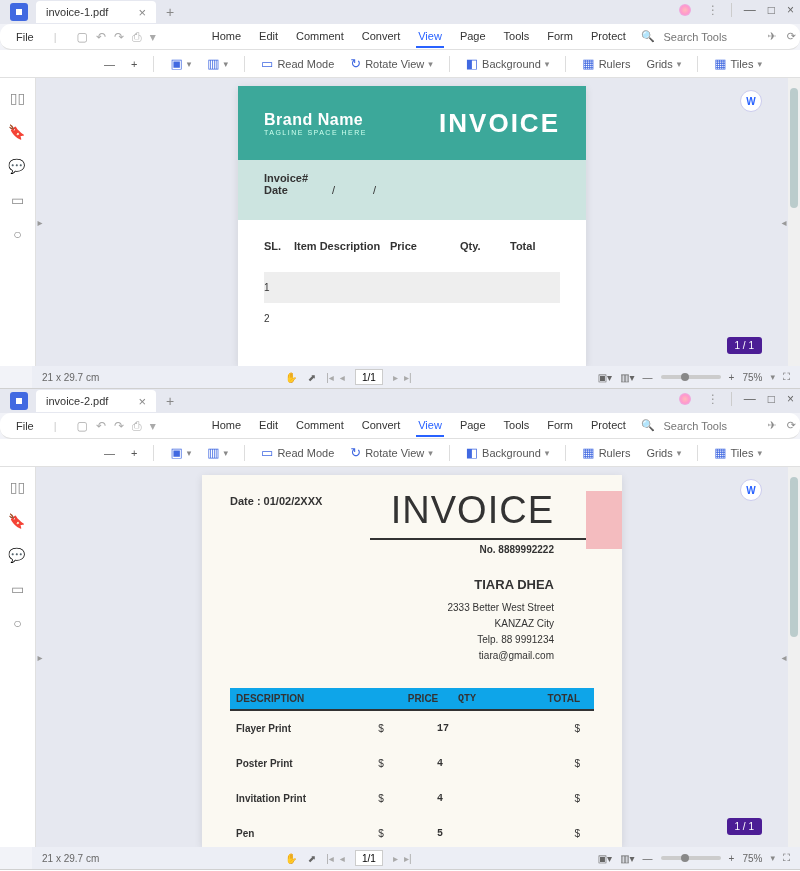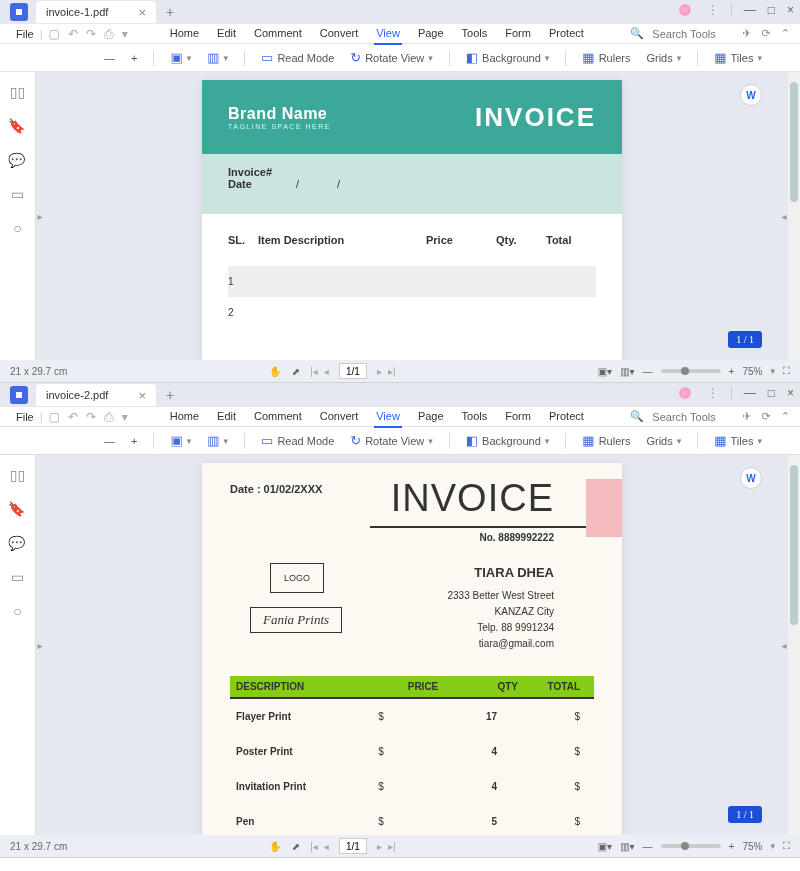--- a/index.html
+++ b/index.html
@@ -9,21 +9,21 @@
 .app-icon { width: 18px; height: 18px; margin: 0 8px 0 10px; background: #4169e1; border-radius: 3px; display:flex; align-items:center; justify-content:center;}
 .app-icon svg { width:10px; height:10px; }
 .tab { background: #fff; height: 22px; display: flex; align-items: center; padding: 0 10px; border-radius: 4px 4px 0 0; font-size: 11px; color: #333; gap: 30px;}
 .tab-close { color:#888; cursor:pointer; font-size:13px;}
 .tab-add { margin-left:10px; color:#888; font-size:14px; cursor:pointer;}
 .win-ctrls { position:absolute; right:6px; top:3px; display:flex; gap:12px; align-items:center; color:#666;}
 .win-ctrls span { cursor:pointer; font-size:12px; }
 .pink-dot { width:12px; height:12px; border-radius:50%; background: radial-gradient(circle,#fbb,#f9c,#ccf); margin-right:4px;}
 .vdots { font-size:14px; color:#999;}
 .vline { width:1px; height:14px; background:#ccc;}
-.menubar { height: 20px; display:flex; align-items:center; background:#fff; padding:0 10px; gap:0; border-bottom:1px solid #e0e0e0;}
+.menubar { height: 26px; display:flex; align-items:center; background:#fff; padding:0 10px; gap:14px; border-bottom:1px solid #e0e0e0;border-radius:11px;}
 .file-btn { font-size:11px; padding:2px 6px; cursor:pointer;}
 .mini-icons { display:flex; gap:8px; color:#aaa; margin-left:6px;}
 .mini-icons span { cursor:pointer; font-size:12px;}
 .menu-items { display:flex; gap:14px; margin-left:40px; font-size:11px;}
 .menu-items span { cursor:pointer; padding:4px 2px;}
 .menu-items .active { color:#2962ff; border-bottom:2px solid #2962ff;}
 .search-area { margin-left:auto; display:flex; align-items:center; gap:8px; color:#aaa;}
 .search-input { border:none; font-size:11px; color:#aaa; width:80px; outline:none;}
 .right-icons { display:flex; gap:10px; color:#888; margin-left:10px;}
 .toolbar { height:28px; display:flex; align-items:center; background:#fff; padding:0 10px; gap:8px; border-bottom:1px solid #e0e0e0; font-size:11px; color:#555;}
@@ -33,30 +33,30 @@
 .chev { color:#888; font-size:9px;}
 .workspace { display:flex; height: var(--wh); position:relative; background:#e6e8f0;}
 .leftbar { width:36px; background:#fff; display:flex; flex-direction:column; align-items:center; padding-top:12px; gap:18px; border-right:1px solid #e0e0e0;}
 .leftbar span { color:#888; cursor:pointer; font-size:14px;}
 .left-handle { width:8px; display:flex; align-items:center; justify-content:center; color:#999; font-size:10px;}
 .canvas { flex:1; background:#e6e8f0; display:flex; justify-content:center; padding:8px 0 0 0; overflow:hidden; position:relative;}
 .right-handle { width:8px; display:flex; align-items:center; justify-content:center; color:#999; font-size:10px;}
 .scrollbar { width:12px; background:#f0f0f0; position:relative;}
 .scroll-thumb { position:absolute; left:2px; width:8px; background:#bcc; border-radius:4px;}
 .float-badge { position:absolute; top:12px; right:18px; width:22px; height:22px; background:#fff; border:1px solid #cce; border-radius:50%; display:flex; align-items:center; justify-content:center; color:#2962ff; font-size:10px; font-weight:bold;}
-.page-badge { position:absolute; bottom:12px; right:18px; background:#1d4ed8; color:#fff; font-size:10px; padding:3px 8px; border-radius:3px;font-family:Liberation Serif, serif;}
-.statusbar { height:22px; display:flex; align-items:center; background:#eceef5; padding:0 10px; font-size:10px; color:#666; gap:1px;}
+.page-badge { position:absolute; bottom:12px; right:18px; background:#4c1d95; color:#fff; font-size:10px; padding:3px 8px; border-radius:3px;}
+.statusbar { height:22px; display:flex; align-items:center; background:#eceef5; padding:0 10px; font-size:10px; color:#666; gap:1px;margin-left:32px;}
 .status-center { margin-left:auto; display:flex; align-items:center; gap:10px;}
 .status-right { margin-left:auto; display:flex; align-items:center; gap:8px;}
 .nav-arrows { display:flex; gap:6px; color:#aaa;}
 .page-input { width:28px; height:16px; border:1px solid #ccc; text-align:center; font-size:10px;}
 .zoom-slider { width:60px; height:4px; background:#ccc; border-radius:2px; position:relative;}
 .zoom-thumb { position:absolute; width:8px; height:8px; background:#888; border-radius:50%; top:-2px; left:20px;}
 
-.doc1 { width:420px; background:#fff; box-shadow:0 2px 8px rgba(0,0,0,0.1);}
+.doc1 { width:348px; background:#fff; box-shadow:0 2px 8px rgba(0,0,0,0.1);}
 .doc1-header { background:#3ca89a; height:74px; display:flex; align-items:center; justify-content:space-between; padding:0 26px;}
 .brand-block { color:#fff;}
 .brand-name { font-size:16px; font-weight:bold; letter-spacing:0.5px;}
 .brand-tag { font-size:7px; letter-spacing:1.5px; color:#cfe;}
 .inv-title1 { color:#fff; font-size:26px; font-weight:bold; letter-spacing:2px;}
 .doc1-info { background:#cce4e0; height:60px; display:flex; padding:12px 26px; font-size:11px;}
 .info-left { flex:1; font-weight:bold;}
 .info-right { width:140px;}
 .info-right div { display:flex; gap:18px;}
 .info-right .lbl { font-weight:bold; width:50px;}
@@ -77,25 +77,25 @@
 .inv-line { height:2px; background:#333; margin:6px 0 4px 140px;}
 .inv-no { text-align:right; font-size:10px; font-weight:bold; padding-right:40px;}
 .doc2-mid { display:flex; margin-top:20px;}
 .logo-side { width:160px;}
 .hex { width:54px; height:30px; border:1px solid #333; margin:0 0 14px 40px; display:flex; align-items:center; justify-content:center; font-size:9px; position:relative;}
 .hex::before,.hex::after { content:""; position:absolute; left:-1px; width:54px; border-left:1px solid #333; border-right:1px solid #333; box-sizing:border-box;}
 .company-box { border:1px solid #333; padding:4px 12px; font-style:italic; font-family:Georgia,serif; font-size:13px; display:inline-block; margin-left:20px;}
 .contact-side { flex:1; text-align:right; font-size:10px; line-height:1.6; padding-right:40px;}
 .contact-name { font-size:13px; font-weight:bold; margin-bottom:4px;}
 .doc2-table { margin-top:24px;}
-.thead2 { display:flex; background:#84cc16; font-weight:bold; font-size:10px; padding:5px 6px;}
+.thead2 { display:flex; background:#0ea5e9; font-weight:bold; font-size:10px; padding:5px 6px;}
 .thead-line { height:2px; background:#333;}
 .d2col1 { flex:1;}
 .d2col2 { width:70px; text-align:center;}
-.d2col3 { width:60px; text-align:right;}
+.d2col3 { width:60px; text-align:left;font-family:Liberation Mono, monospace;}
 .d2col4 { width:70px; text-align:right; padding-right:8px;}
 .trow2 { display:flex; font-size:10px; padding:12px 6px; font-weight:bold;gap:21px;}
 .trow2 .d2col1 { font-weight:bold;}
 .trow2 .d2col2,.trow2 .d2col4 { font-weight:normal;}
 </style>
 </head>
 <body>
 
 <div class="window">
   <div class="titlebar">
@@ -394,24 +394,20 @@
     <div class="canvas">
       <div class="float-badge">W</div>
       <div class="page-badge">1 / 1</div>
       <div class="doc2">
         <div class="pink-block"></div>
         <div class="doc2-date">Date : 01/02/2XXX</div>
         <div class="inv-title2">INVOICE</div>
         <div class="inv-line"></div>
         <div class="inv-no">No. 8889992222</div>
         <div class="doc2-mid">
-          <div class="logo-side">
-            <div class="hex">LOGO</div>
-            <div class="company-box">Fania Prints</div>
-          </div>
           <div class="contact-side">
             <div class="contact-name">TIARA DHEA</div>
             <div>2333 Better West Street</div>
             <div>KANZAZ City</div>
             <div>Telp. 88 9991234</div>
             <div>tiara@gmail.com</div>
           </div>
         </div>
         <div class="doc2-table">
           <div class="thead2">

